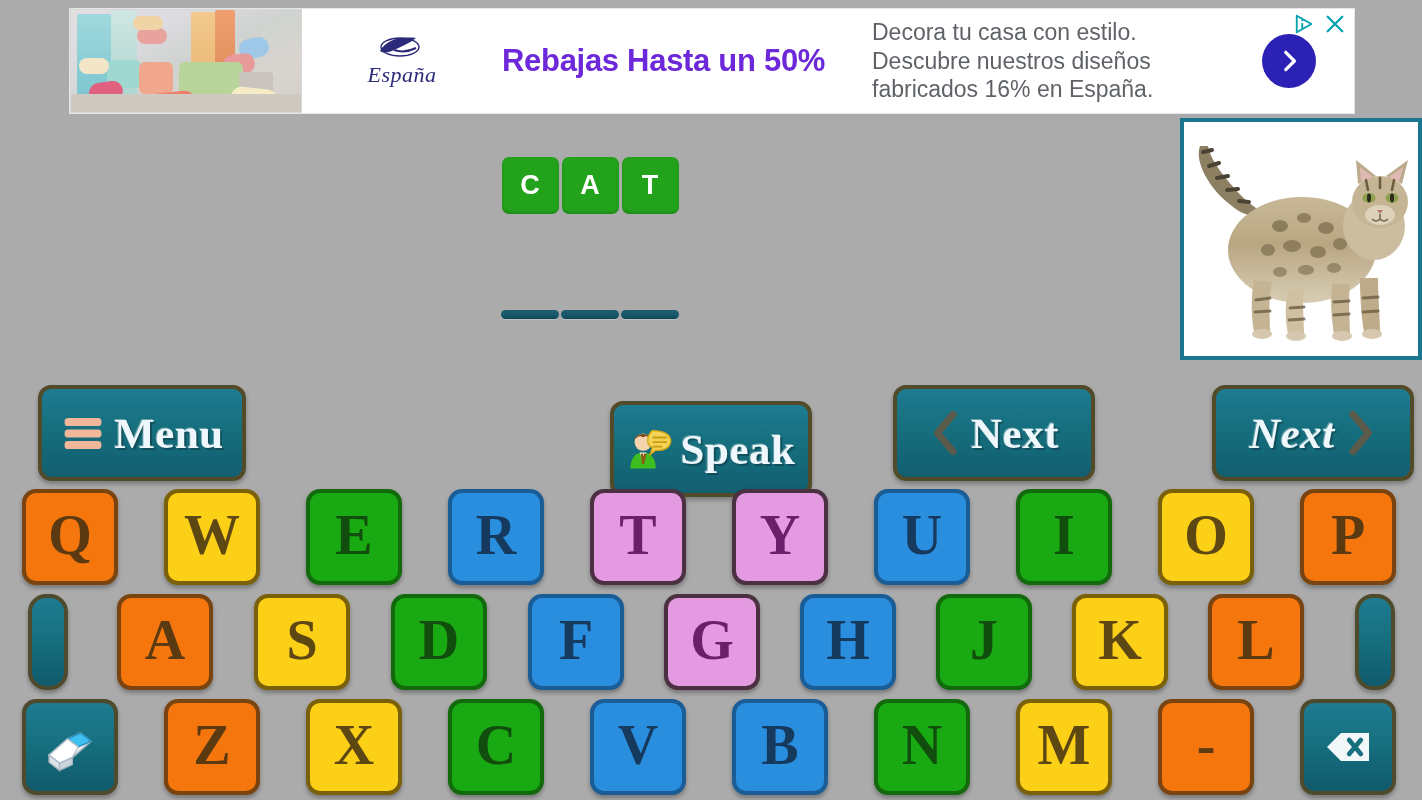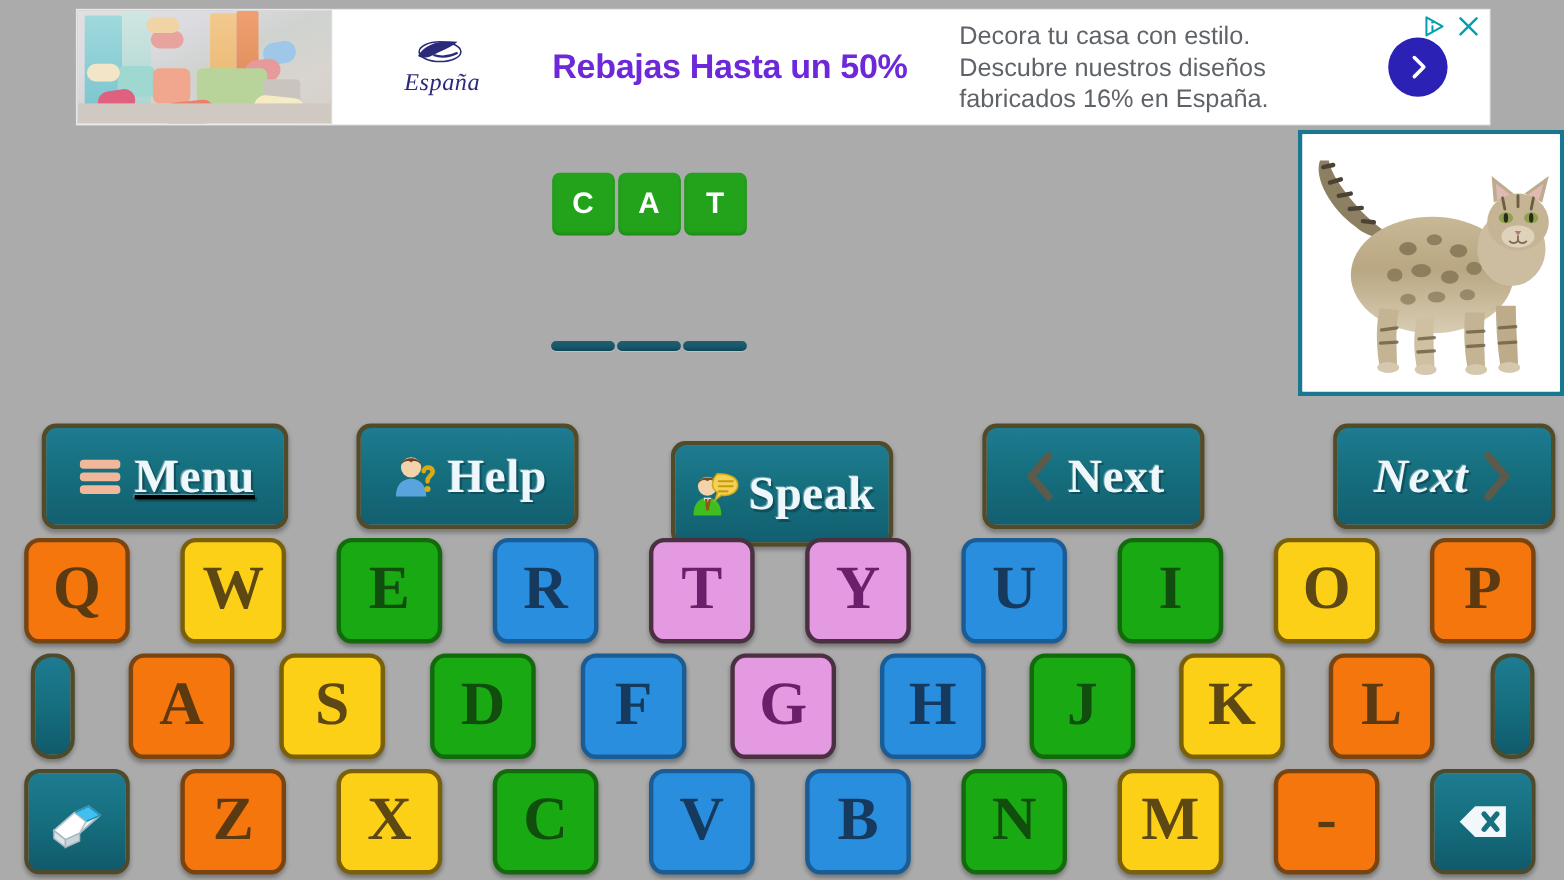--- a/index.html
+++ b/index.html
@@ -314,43 +314,31 @@
         <ellipse cx="78" cy="212" rx="10" ry="5" fill="#d6c8ae"></ellipse>
         <ellipse cx="112" cy="214" rx="10" ry="5" fill="#d6c8ae"></ellipse>
         <ellipse cx="158" cy="214" rx="10" ry="5" fill="#d6c8ae"></ellipse>
         <ellipse cx="188" cy="212" rx="10" ry="5" fill="#d6c8ae"></ellipse>
       </svg>
     </div>
   </div>
 
   <div id="toolbar">
 
-    <div class="tbtn" style="left:38px;width:224px;text-decoration:underline;">
+    <div class="tbtn" style="left:38px;width:208px;">
       <span class="ico">
         <svg viewBox="0 0 40 40">
             <rect x="4" y="7" width="32" height="7" rx="3" fill="#f0b79a"></rect>
             <rect x="4" y="17" width="32" height="7" rx="3" fill="#f0b79a"></rect>
             <rect x="4" y="27" width="32" height="7" rx="3" fill="#f0b79a"></rect>
           </svg>
       </span>
       <span class="lbl">Menu</span>
     </div>
 
-    <div class="tbtn" style="left:324px;width:202px;">
-      <span class="ico">
-        <svg viewBox="0 0 40 40">
-          <path d="M6 36 C6 26, 12 22, 18 22 C24 22, 30 26, 30 36 Z" fill="#5ba3dd"></path>
-          <circle cx="18" cy="13" r="8" fill="#f3d3ab"></circle>
-          <path d="M10 11 C11 4, 25 4, 26 11 C24 8, 20 7, 18 9 C16 7, 12 8, 10 11 Z" fill="#6b4328"></path>
-          <path d="M28 16 C28 12, 36 12, 35 17 C34 20, 31 20, 31 24" stroke="#d9a916" stroke-width="3.6" fill="none" stroke-linecap="round"></path>
-          <circle cx="31" cy="30" r="2.4" fill="#d9a916"></circle>
-        </svg>
-      </span>
-      <span class="lbl">Help</span>
-    </div>
 
     <div class="tbtn" style="left:610px;width:202px;margin-top:16px;">
       <span class="ico">
         <svg viewBox="0 0 40 40">
           <path d="M3 37 C3 27, 8 23, 14 23 C20 23, 25 27, 25 37 Z" fill="#3fbf1f"></path>
           <path d="M11 23 L14 31 L17 23 Z" fill="#f0f0f0"></path>
           <path d="M13 24 L14 33 L16 24" stroke="#8a5b10" stroke-width="2" fill="none"></path>
           <circle cx="14" cy="14" r="7.5" fill="#f3d3ab"></circle>
           <path d="M6 13 C7 5, 21 5, 22 13 C20 9, 16 8, 14 10 C12 8, 8 9, 6 13 Z" fill="#7a4a20"></path>
           <path d="M22 4 C33 4, 38 8, 38 13 C38 18, 33 22, 25 21 L20 25 L22 19 C19 17, 18 15, 18 13 C18 8, 22 4, 22 4 Z" fill="#f4d257" stroke="#d2a911" stroke-width="1.2"></path>

